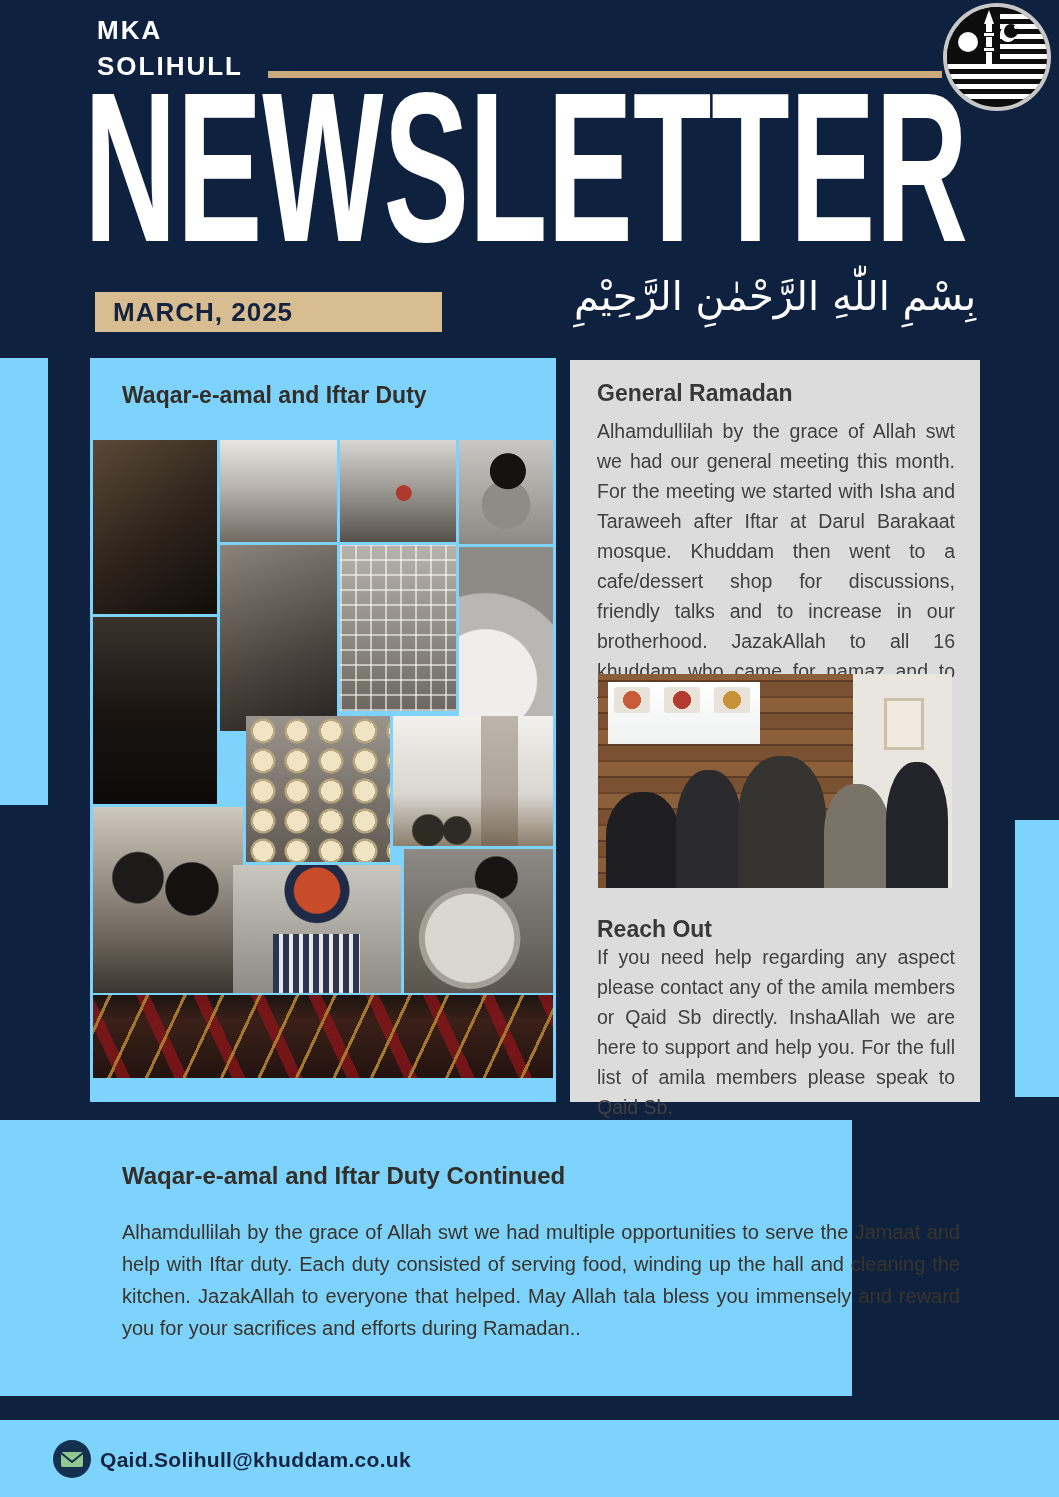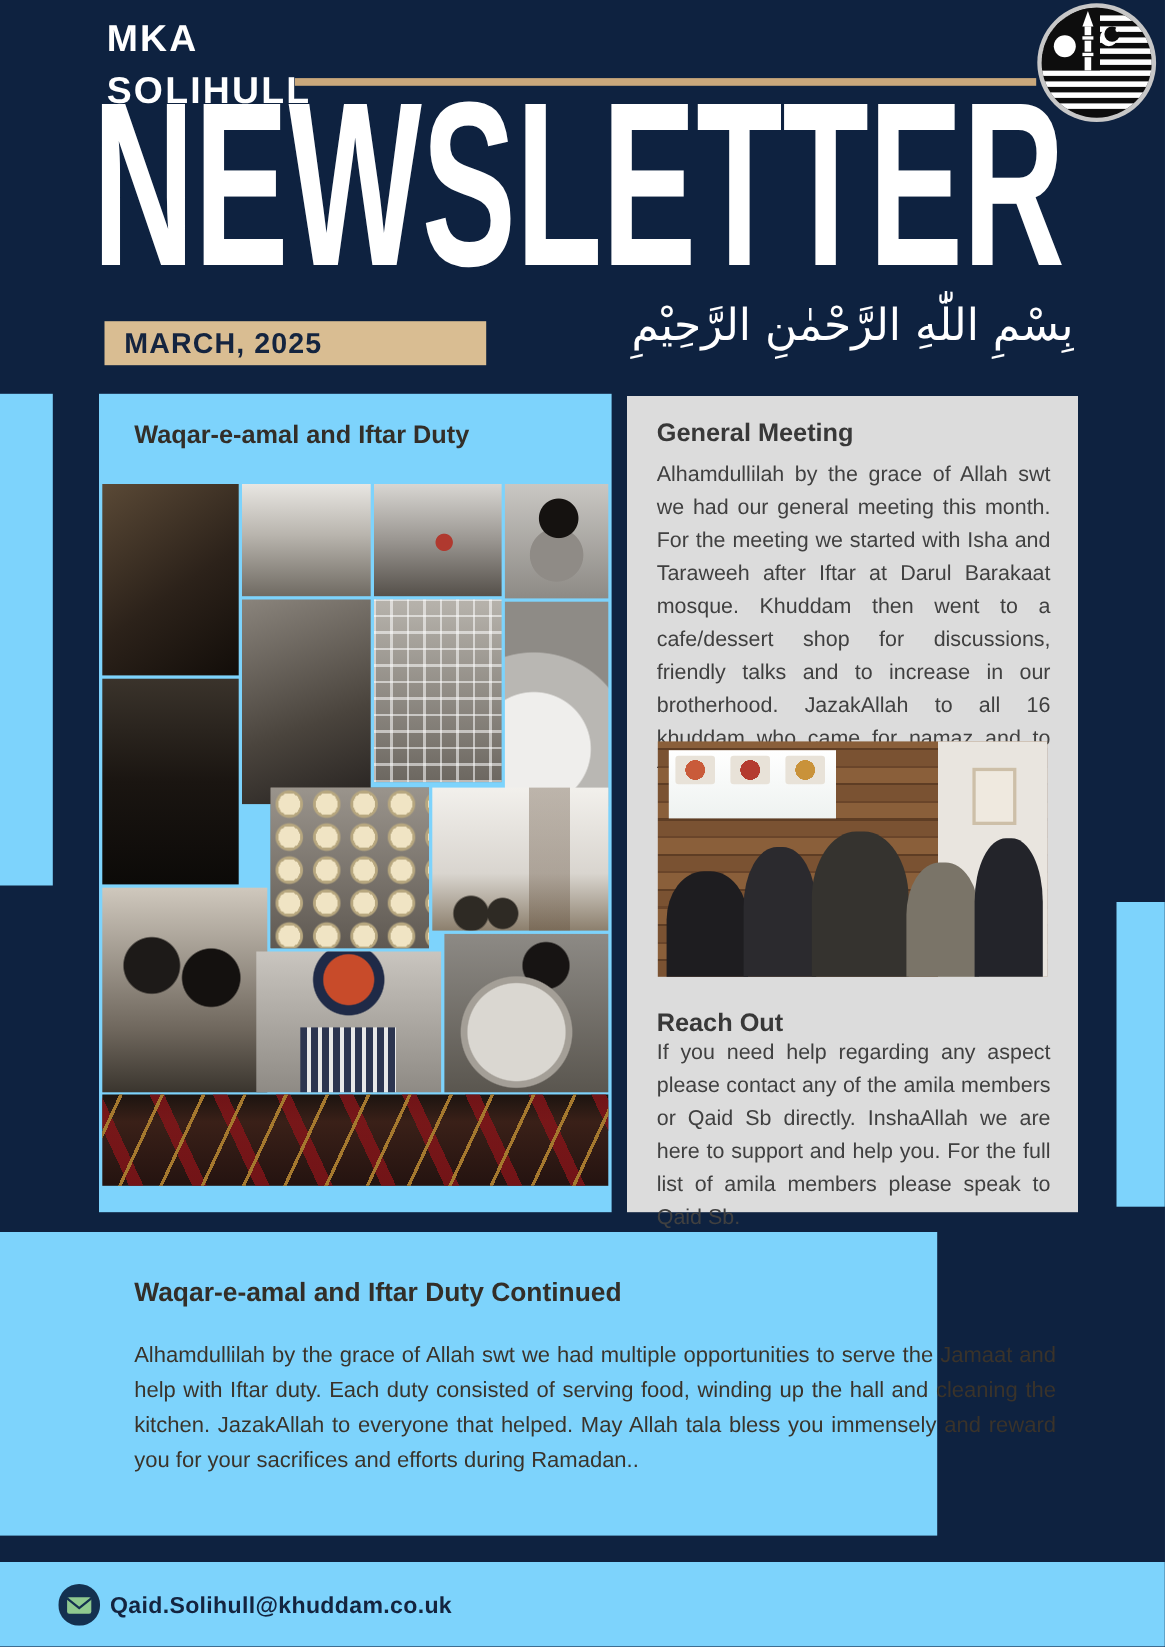--- a/index.html
+++ b/index.html
@@ -1,20 +1,20 @@
 <!DOCTYPE html>
 <html><head>
 <meta charset="utf-8">
 <style>
   html,body{margin:0;padding:0;background:#243b5e;}
   .page{position:relative;width:1059px;height:1497px;background:#0e2240;overflow:hidden;
         font-family:"Liberation Sans",sans-serif;margin:0 auto;}
   .abs{position:absolute;}
   
-  .org{color:#ffffff;font-weight:bold;font-size:34px;letter-spacing:2px;line-height:1.4;}
+  .org{color:#ffffff;font-weight:bold;font-size:26px;letter-spacing:2px;line-height:1.4;}
   .rule{background:#c9a87c;}
   .title-svg text{fill:#ffffff;font-family:"Liberation Sans",sans-serif;font-weight:bold;}
   .date-box{background:#d9bd92;color:#14243f;font-weight:bold;font-size:26px;
             letter-spacing:1px;display:flex;align-items:center;padding-left:18px;box-sizing:border-box;}
   .bismillah{color:#ffffff;font-family:"DejaVu Sans",sans-serif;font-size:40px;direction:rtl;
              display:flex;align-items:center;justify-content:center;text-align:center;}
   
   .tan{background:#7dd3fc;}
   .gray-panel{background:#dcdcdc;}
   .panel-h{font-weight:bold;font-size:23px;color:#332e28;}
@@ -146,21 +146,21 @@
       <div class="tile p9" style="left:0;top:375px;width:150px;height:186px;"></div>
       <div class="tile p10" style="left:153px;top:284px;width:144px;height:146px;"></div>
       <div class="tile p11" style="left:300px;top:284px;width:160px;height:130px;"></div>
       <div class="tile p12" style="left:140px;top:433px;width:168px;height:128px;"></div>
       <div class="tile p13" style="left:311px;top:417px;width:149px;height:144px;"></div>
       <div class="tile p14" style="left:0;top:563px;width:460px;height:83px;"></div>
     </div>
   </div>
 
   <div class="abs gray-panel" style="left:570px;top:360px;width:410px;height:742px;">
-    <div class="abs gray-h" style="left:27px;top:20px;">General Meeting</div>
+    <div class="abs gray-h" style="left:27px;top:20px;">General Ramadan</div>
     <div class="abs body-txt" style="left:27px;top:56px;width:358px;">Alhamdullilah by the grace of Allah swt we had our general meeting this month. For the meeting we started with Isha and Taraweeh after Iftar at Darul Barakaat mosque. Khuddam then went to a cafe/dessert shop for discussions, friendly talks and to increase in our brotherhood. JazakAllah to all 16 khuddam who came for namaz and to those who went for the evening out.</div>
 
     <div class="abs cafe" style="left:28px;top:314px;width:354px;height:214px;">
       <div class="abs tv" style="left:10px;top:8px;width:152px;height:62px;">
         <i style="left:6px;background:radial-gradient(circle,#c95b3a 40%,#e8e2d8 41%);"></i>
         <i style="left:56px;background:radial-gradient(circle,#b43b30 40%,#e8e2d8 41%);"></i>
         <i style="left:106px;background:radial-gradient(circle,#c9923a 40%,#e8e2d8 41%);"></i>
       </div>
       <div class="frame" style="right:28px;top:24px;width:34px;height:46px;"></div>
       <div class="sil" style="left:8px;width:74px;height:96px;background:#1e1d20;"></div>

